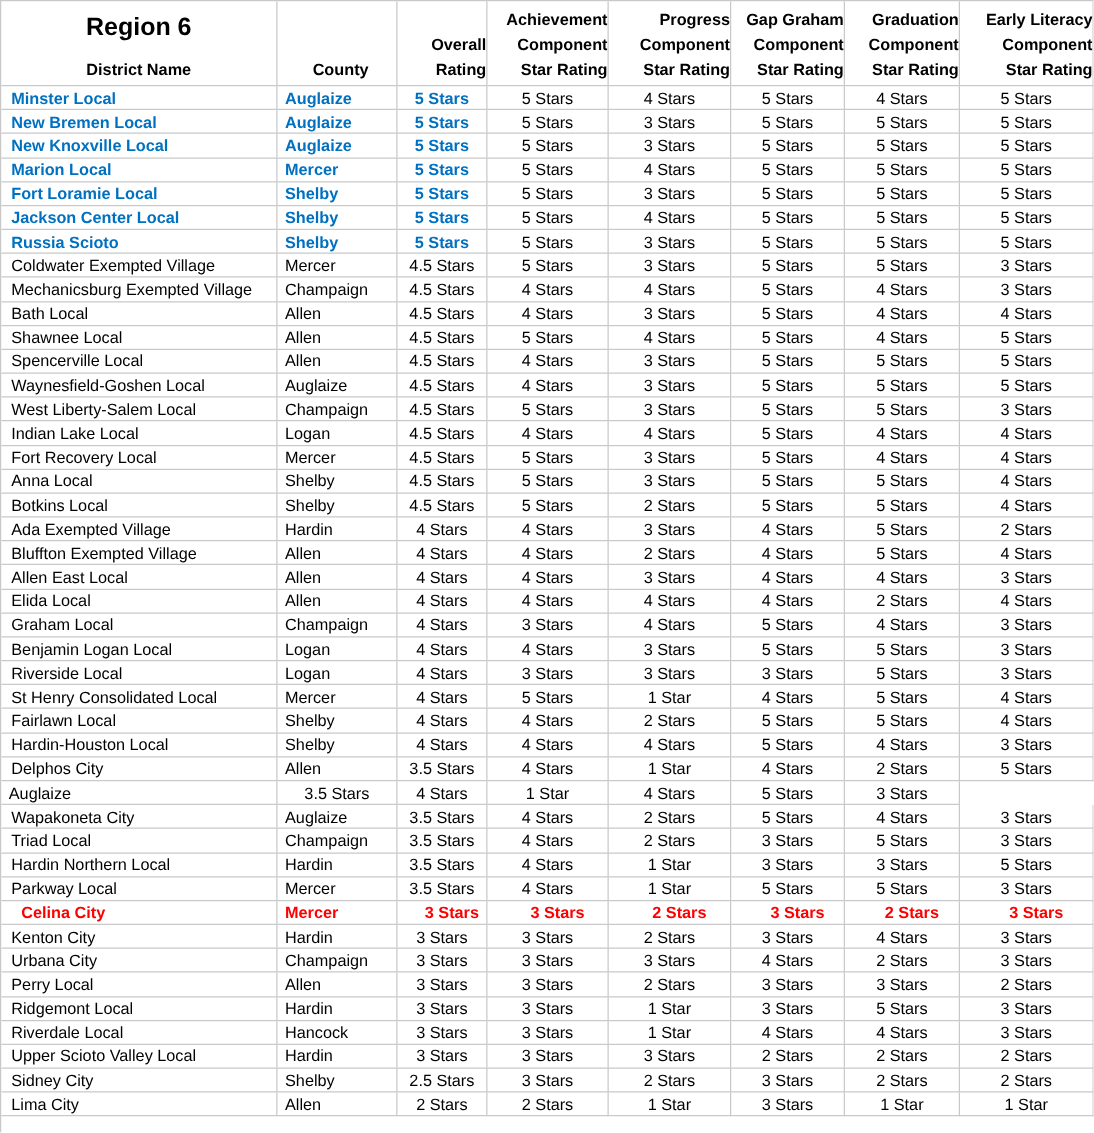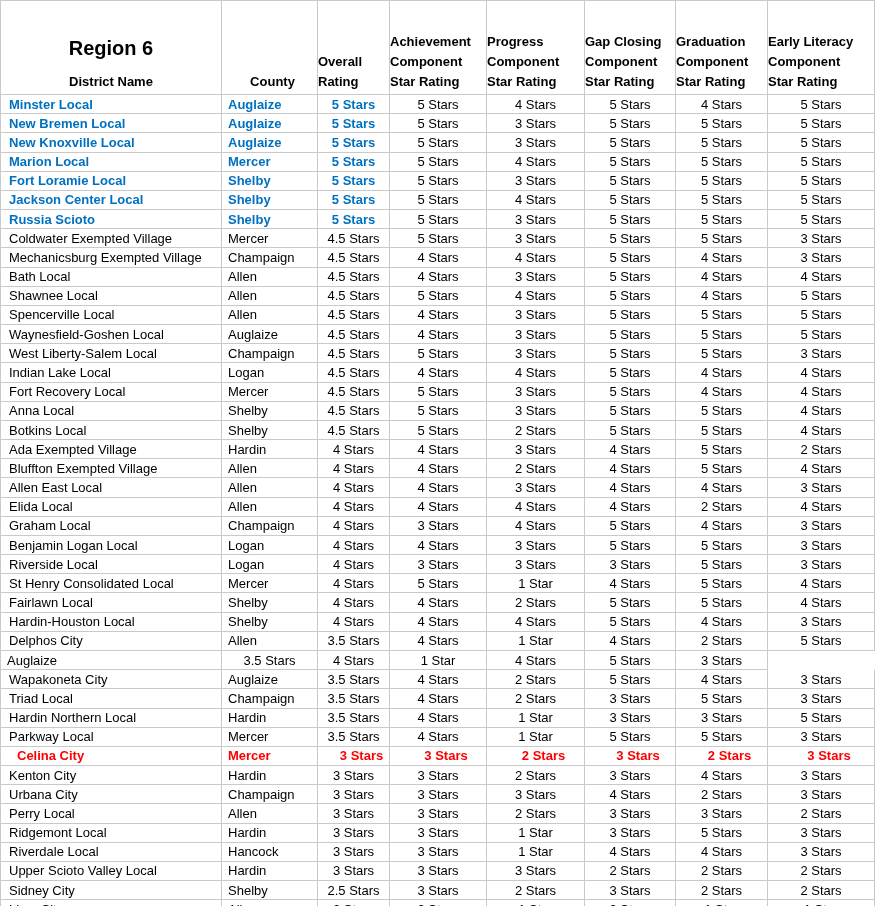--- a/index.html
+++ b/index.html
@@ -15,38 +15,38 @@
     box-sizing: border-box;
     border-top: 1px solid #c9c9c9;
     border-left: 1px solid #c9c9c9;
     background: #ffffff;
     overflow: hidden;
   }
   .header-row, .row {
     display: grid;
     grid-template-columns: 221px 96px 72px 97px 98px 91px 92px 107px;
   }
-  .header-row { height: 94px; }
+  .header-row { height: 68px; }
   .row { height: calc(825px / 43); }
   .hcell, .cell {
     box-sizing: border-box;
     border-right: 1px solid #c9c9c9;
     border-bottom: 1px solid #c9c9c9;
     overflow: hidden;
     white-space: nowrap;
   }
   .hcell {
     display: flex;
     flex-direction: column;
     justify-content: flex-end;
     padding-bottom: 2px;
     font-weight: 700;
     font-size: 13px;
   }
-  .hcell .hlabel { line-height: 20px; text-align: left; }
+  .hcell .hlabel { line-height: 20px; text-align: right; }
   .hcell.left-col .hlabel { text-align: center; }
   .hcell.county-col .hlabel { text-align: center; padding-left: 6px; }
   .region-title {
     font-size: 20px;
     font-weight: 700;
     text-align: center;
     margin-bottom: 12px;
   }
   .cell {
     display: flex;
@@ -91,21 +91,21 @@
       </div>
       <div class="hcell c4">
         <div class="hlabel">
           <div>Progress</div>
           <div>Component</div>
           <div>Star Rating</div>
         </div>
       </div>
       <div class="hcell c5">
         <div class="hlabel">
-          <div>Gap Closing</div>
+          <div>Gap Graham</div>
           <div>Component</div>
           <div>Star Rating</div>
         </div>
       </div>
       <div class="hcell c6">
         <div class="hlabel">
           <div>Graduation</div>
           <div>Component</div>
           <div>Star Rating</div>
         </div>

